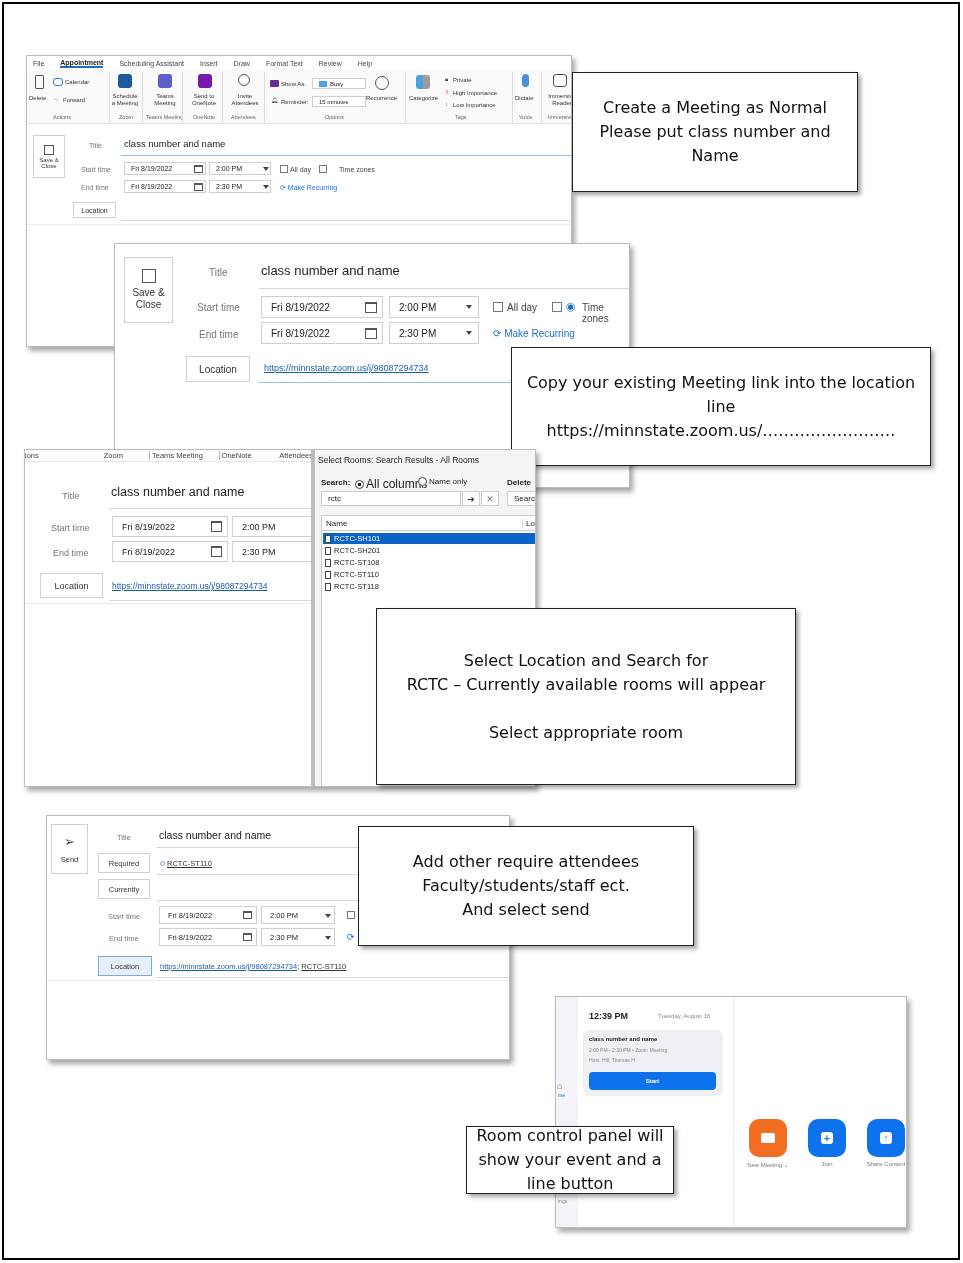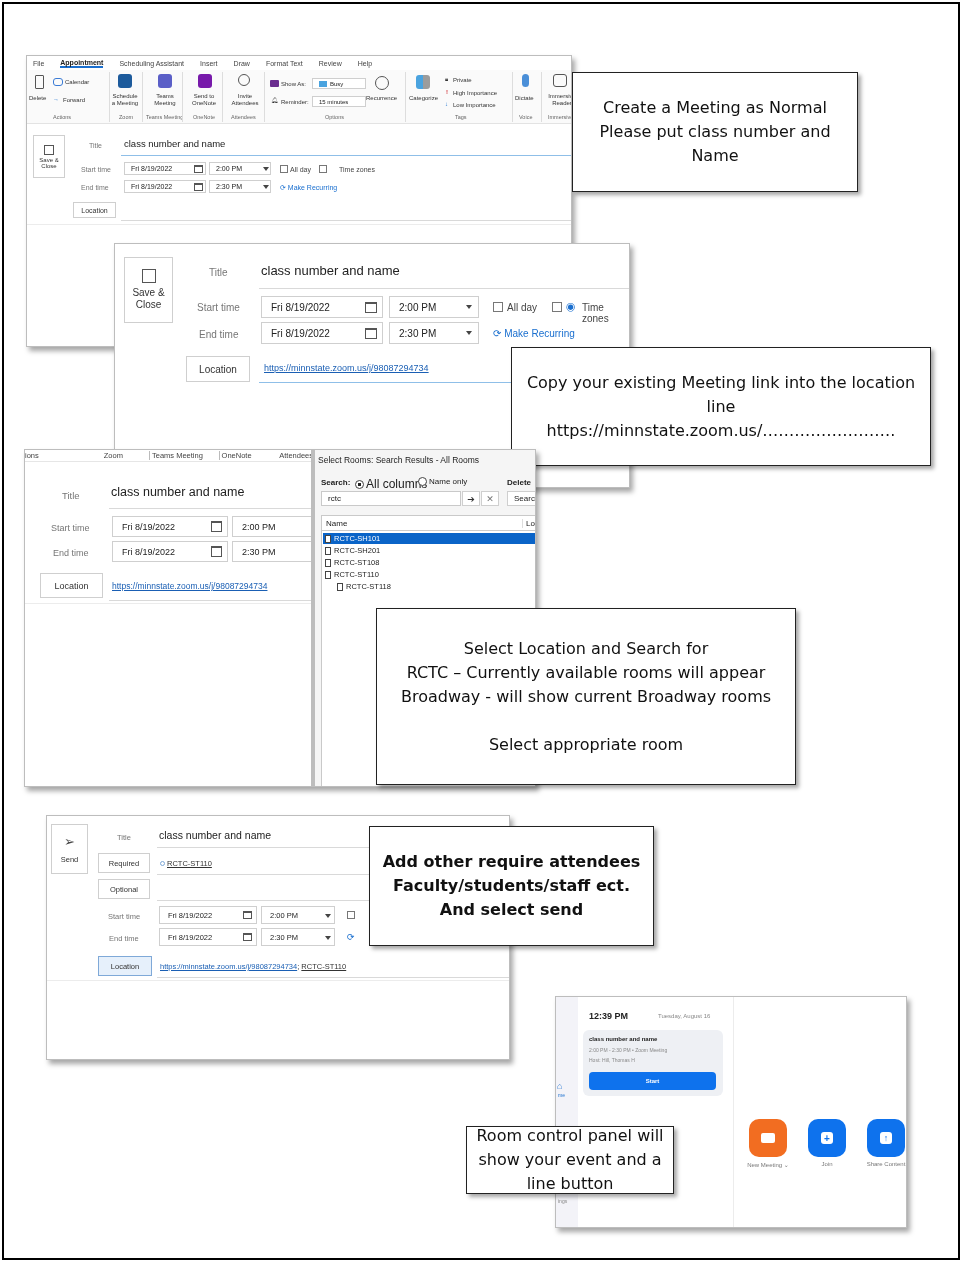--- a/index.html
+++ b/index.html
@@ -263,47 +263,46 @@
         <span>RCTC-SH201</span>
       </div>
     <div class="room-row" style="top:107px;">
         <span class="room-ico"></span>
         <span>RCTC-ST108</span>
       </div>
     <div class="room-row" style="top:119px;">
         <span class="room-ico"></span>
         <span>RCTC-ST110</span>
       </div>
-    <div class="room-row" style="top:131px;margin-left:12px;">
+    <div class="room-row" style="top:131px;">
         <span class="room-ico"></span>
         <span>RCTC-ST118</span>
       </div>
   </div>
 </div>
 
 <div class="callout" style="left:376px;top:608px;width:420px;height:177px;">
   <div>Select Location and Search for</div>
   <div>RCTC – Currently available rooms will appear</div>
-  <div>Broadway - will show current Broadway rooms</div>
   <div style="height:24px;"></div>
   <div>Select appropriate room</div>
 </div>
 
 <div class="shot" style="left:46px;top:815px;width:464px;height:245px;">
   <div class="btn" style="left:4px;top:8px;width:37px;height:50px;flex-direction:column;gap:6px;">
     <span style="font-size:13px;color:#444;">➢</span>
     <span style="font-size:7.5px;">Send</span>
   </div>
   <div class="lbl" style="left:70px;top:17px;font-size:7.5px;">Title</div>
   <div class="abs" style="left:112px;top:13px;font-size:10.5px;">class number and name</div>
   <div class="uline" style="left:110px;top:31px;width:354px;"></div>
   <div class="btn" style="left:51px;top:37px;width:52px;height:20px;font-size:7.5px;">Required</div>
   <div class="abs link" style="left:113px;top:43px;font-size:7.5px;color:#333;"><span style="display:inline-block;width:5px;height:5px;border:1px solid #7fa9d8;border-radius:50%;margin-right:2px;text-decoration:none;"></span><span>RCTC-ST110</span></div>
   <div class="uline" style="left:110px;top:58px;width:354px;"></div>
-  <div class="btn" style="left:51px;top:63px;width:52px;height:20px;font-size:7.5px;">Optional</div>
+  <div class="btn" style="left:51px;top:63px;width:52px;height:20px;font-size:7.5px;">Currently</div>
   <div class="uline" style="left:110px;top:84px;width:354px;"></div>
   <div class="lbl" style="left:61px;top:96px;font-size:7.5px;">Start time</div>
   <div class="field" style="left:112px;top:90px;width:98px;height:18px;font-size:7.5px;padding-left:8px;">
       <span>Fri 8/19/2022</span>
     </div>
   <div class="cal" style="left:196px;top:95px;"></div>
   <div class="field" style="left:214px;top:90px;width:74px;height:18px;font-size:7.5px;padding-left:8px;">
       <span>2:00 PM</span>
     </div>
   <div class="caret" style="left:278px;top:98px;"></div>
@@ -319,21 +318,21 @@
   <div class="caret" style="left:278px;top:120px;"></div>
   <div class="lbl" style="left:300px;top:116px;font-size:9px;color:#1a6fcf;">⟳</div>
   <div class="btn" style="left:51px;top:140px;width:54px;height:20px;font-size:7.5px;background:#e6f0fb;border-color:#7fa9d8;">Location</div>
   <div class="abs" style="left:113px;top:146px;font-size:7.5px;">
     <span class="link">https://minnstate.zoom.us/j/98087294734</span><span>; </span><span class="link" style="color:#333;">RCTC-ST110</span>
   </div>
   <div class="uline" style="left:110px;top:161px;width:354px;"></div>
   <div class="uline" style="left:0;top:164px;width:464px;background:#ececec;"></div>
 </div>
 
-<div class="callout" style="left:369px;top:826px;width:285px;height:120px;font-weight:bold;">
+<div class="callout" style="left:358px;top:826px;width:336px;height:120px;">
   <div>Add other require attendees</div>
   <div>Faculty/students/staff ect.</div>
   <div>And select send</div>
 </div>
 
 <div class="shot" style="left:555px;top:996px;width:352px;height:232px;">
   <div class="abs" style="left:0;top:0;width:22px;height:232px;background:#f3f3f8;"></div>
   <div class="abs" style="left:1px;top:84px;font-size:9px;color:#1a6fcf;">⌂</div>
   <div class="abs" style="left:2px;top:95px;font-size:5px;color:#1a6fcf;">me</div>
   <div class="abs" style="left:2px;top:201px;font-size:5px;color:#888;">ings</div>

